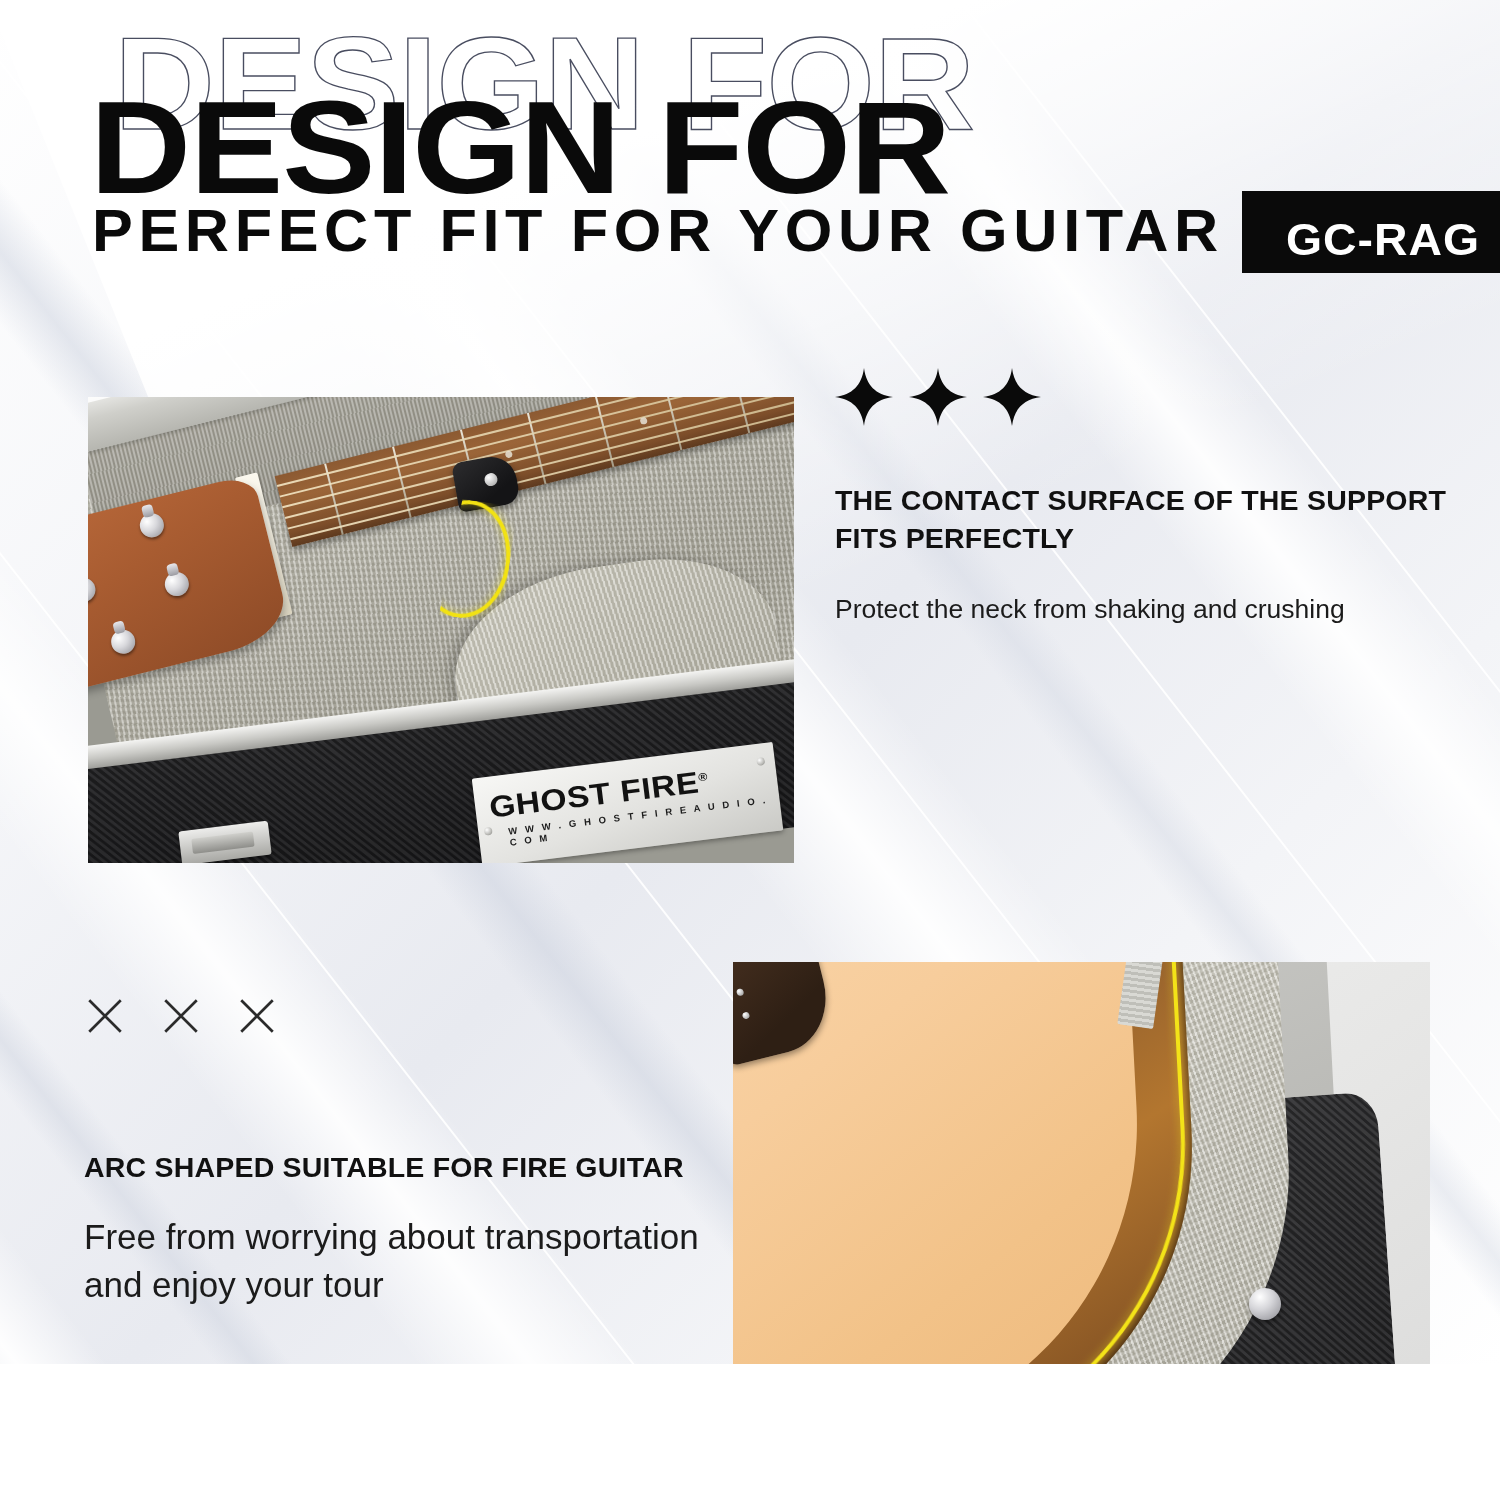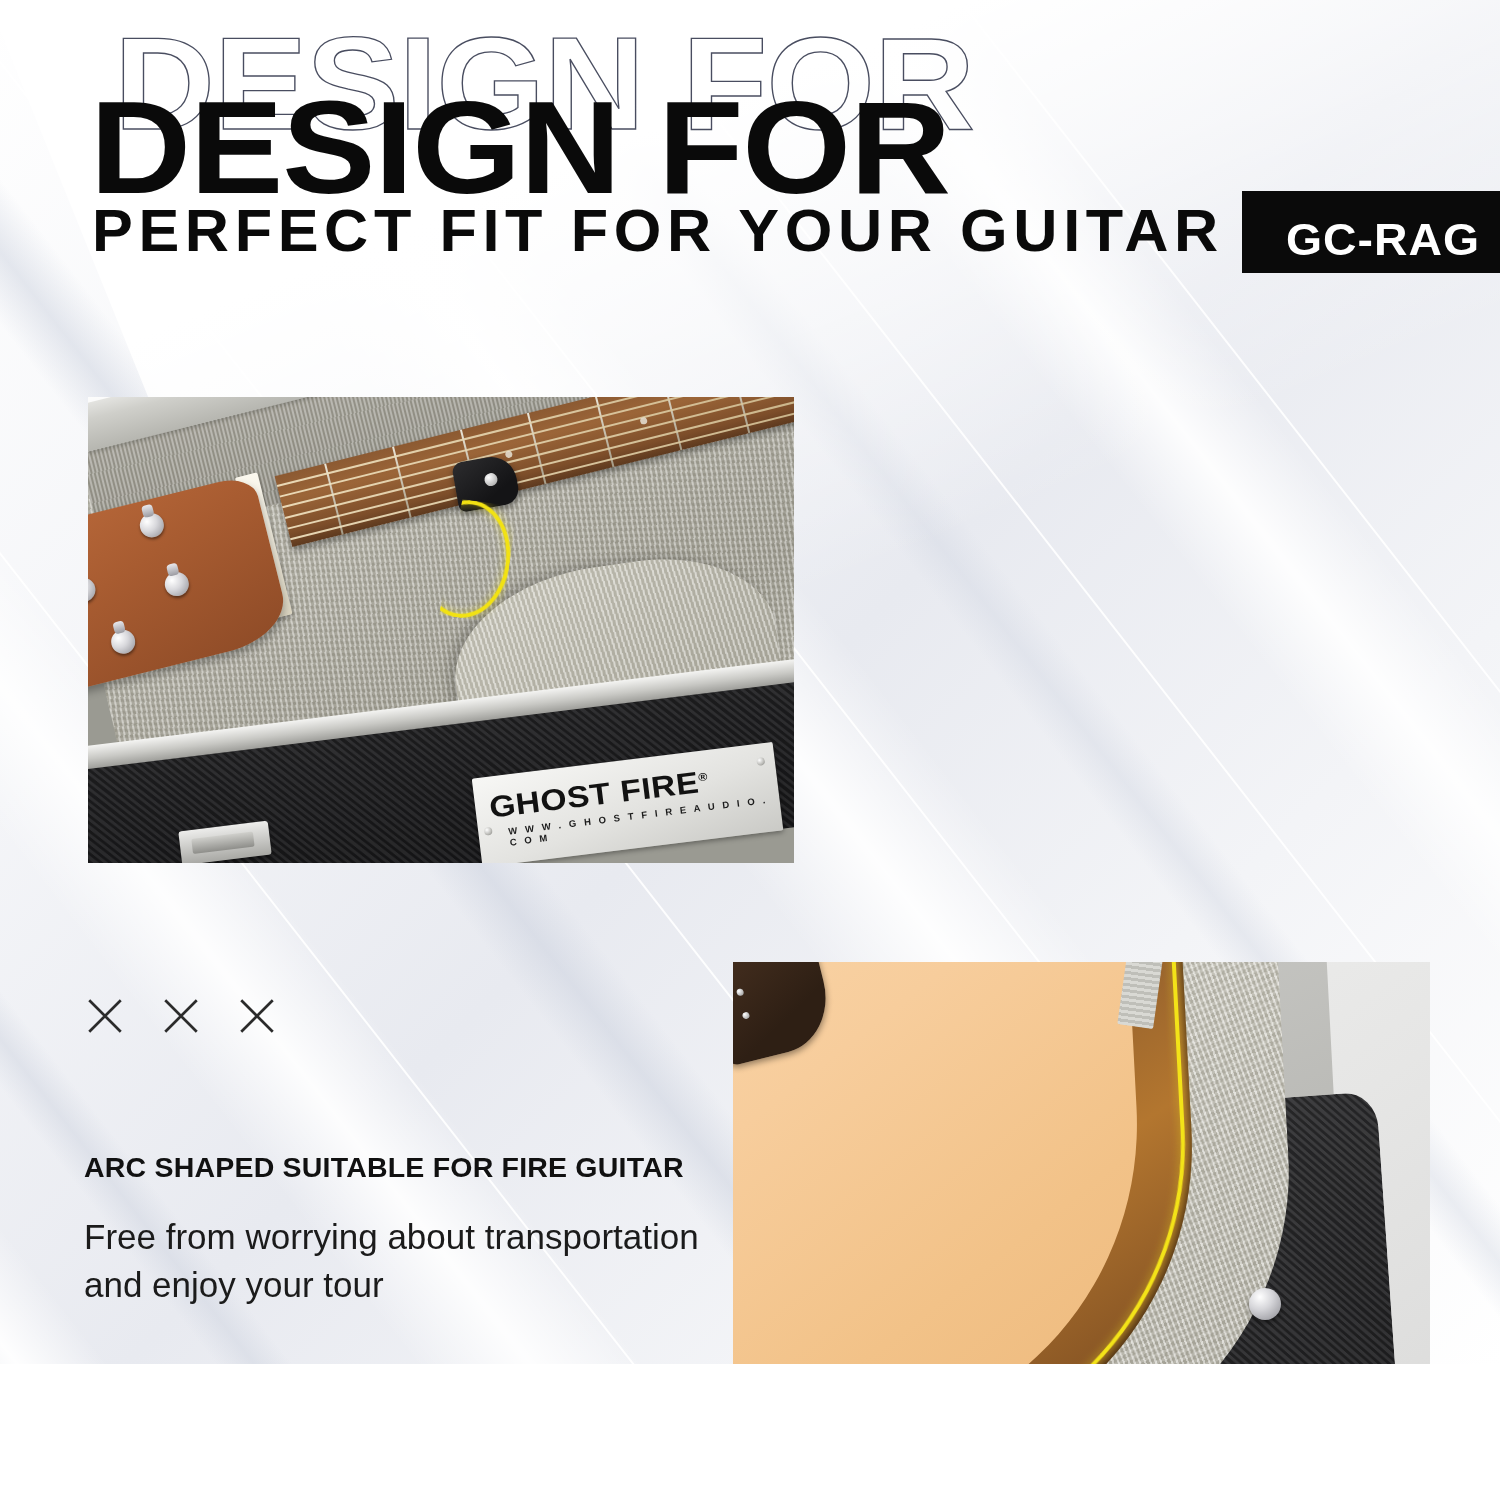--- a/index.html
+++ b/index.html
@@ -384,20 +384,35 @@
     <div class="p2-top"></div>
     <div class="p2-bridge">
       <div class="p2-pin" style="left:22%;top:44%"></div>
       <div class="p2-pin" style="left:22%;top:62%"></div>
     </div>
     <div class="p2-strap"></div>
     <div class="p2-knob"></div>
     <div class="p2-latch"></div>
   </div>
 
+  <div class="feat-right">
+    <div class="sparkles">
+      <svg class="sparkle" viewBox="0 0 100 100">
+        <path d="M50 0 C54 30 70 46 100 50 C70 54 54 70 50 100 C46 70 30 54 0 50 C30 46 46 30 50 0 Z" fill="#0a0a0a"></path>
+      </svg>
+      <svg class="sparkle" viewBox="0 0 100 100">
+        <path d="M50 0 C54 30 70 46 100 50 C70 54 54 70 50 100 C46 70 30 54 0 50 C30 46 46 30 50 0 Z" fill="#0a0a0a"></path>
+      </svg>
+      <svg class="sparkle" viewBox="0 0 100 100">
+        <path d="M50 0 C54 30 70 46 100 50 C70 54 54 70 50 100 C46 70 30 54 0 50 C30 46 46 30 50 0 Z" fill="#0a0a0a"></path>
+      </svg>
+    </div>
+    <p class="feat-title">THE CONTACT SURFACE OF THE SUPPORT FITS PERFECTLY</p>
+    <p class="feat-body">Protect the neck from shaking and crushing</p>
+  </div>
 
   <div class="feat-left">
     <div class="xmarks">
       <svg class="xmark" viewBox="0 0 40 40">
         <path d="M5 5 L35 35 M35 5 L5 35" stroke="#2b2b2b" stroke-width="2.6" fill="none"></path>
       </svg>
       <svg class="xmark" viewBox="0 0 40 40">
         <path d="M5 5 L35 35 M35 5 L5 35" stroke="#2b2b2b" stroke-width="2.6" fill="none"></path>
       </svg>
       <svg class="xmark" viewBox="0 0 40 40">

